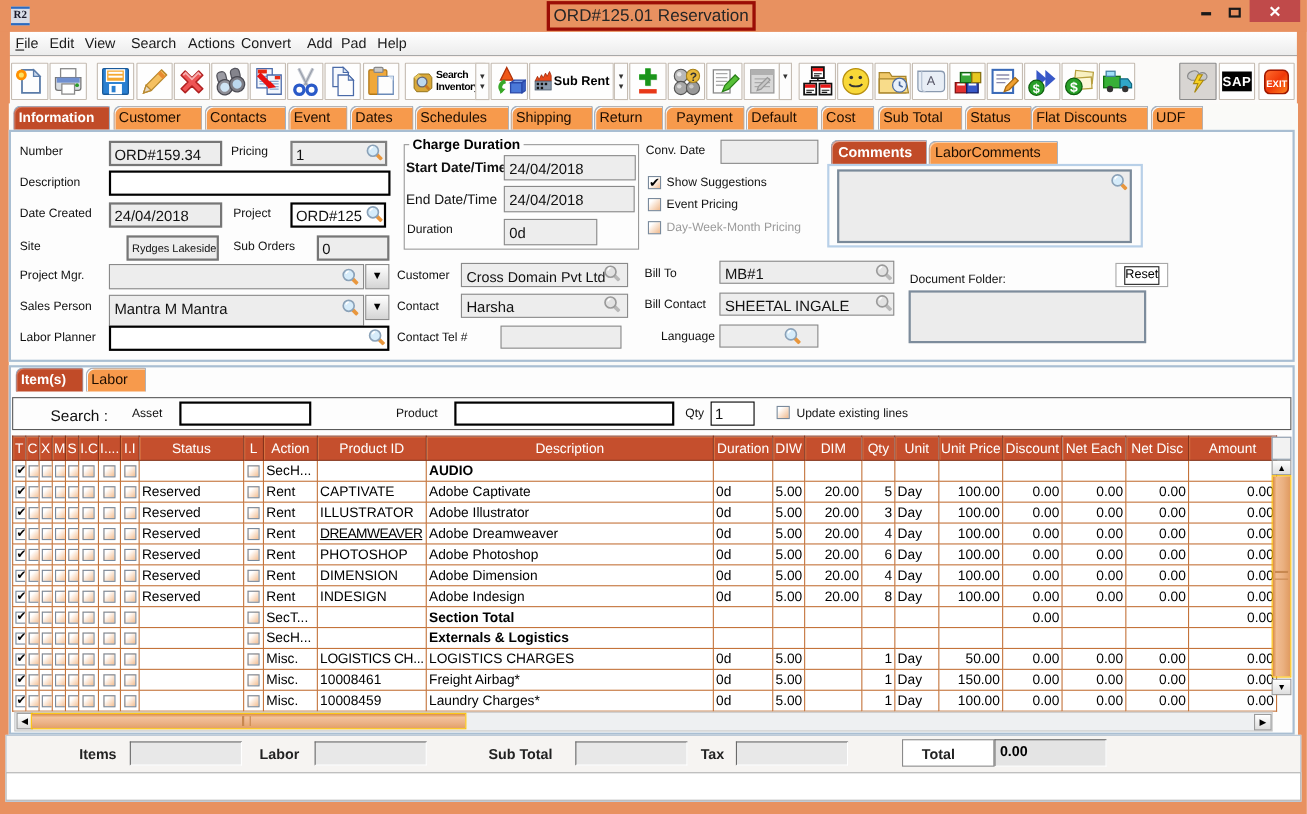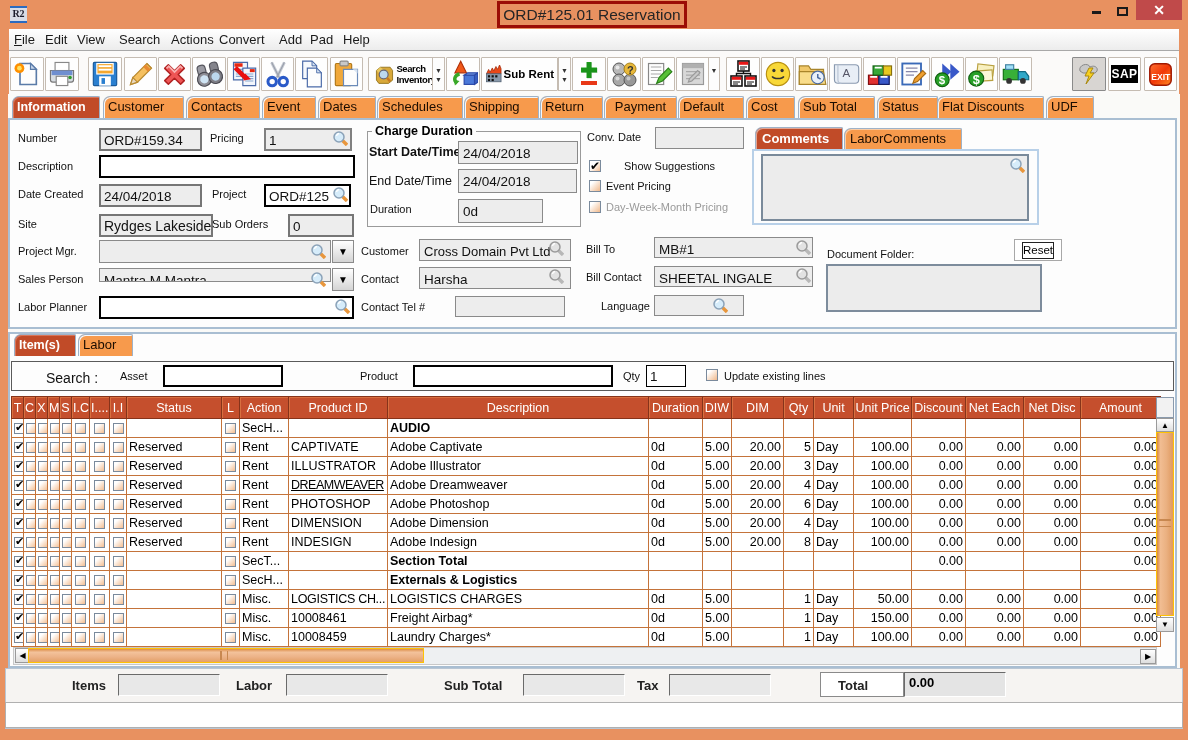--- a/index.html
+++ b/index.html
@@ -390,53 +390,53 @@
 
 <div class="lbl" style="left:18px; top:160px;">Description</div>
 <div class="inp white" style="left:99px; top:155px; width:256px; height:23px;"></div>
 
 <div class="lbl" style="left:18px; top:188px;">Date Created</div>
 <div class="inp" style="left:99px; top:184px; width:103px; height:23px;">24/04/2018</div>
 <div class="lbl" style="left:212px; top:188px;">Project</div>
 <div class="inp white" style="left:264px; top:184px; width:87px; height:23px;">ORD#125</div>
 
 <div class="lbl" style="left:18px; top:218px;">Site</div>
-<div class="inp" style="left:99px; top:214px; width:114px; height:23px; font-size:14px;">Rydges Lakeside</div>
+<div class="inp" style="left:115px; top:214px; width:84px; height:23px; font-size:10px;">Rydges Lakeside</div>
 <div class="lbl" style="left:212px; top:218px;">Sub Orders</div>
 <div class="inp" style="left:288px; top:214px; width:66px; height:23px;">0</div>
 
 <div class="grpbox" style="left:367px; top:131px; width:214px; height:96px;"></div>
 <div class="grplabel" style="left:372px; top:124px; font-size:12.5px;">Charge Duration</div>
 <div class="lbl" style="left:369px; top:145px; font-size:12.5px;font-weight:bold;">Start Date/Time</div>
 <div class="inp grp" style="left:458px; top:141px; width:120px; height:23px;">24/04/2018</div>
 <div class="lbl" style="left:369px; top:174px; font-size:12.5px;">End Date/Time</div>
 <div class="inp grp" style="left:458px; top:169px; width:119px; height:24px;">24/04/2018</div>
 <div class="lbl" style="left:370px; top:203px;">Duration</div>
 <div class="inp grp" style="left:458px; top:199px; width:85px; height:24px;">0d</div>
 
 <div class="lbl" style="left:587px; top:131px;">Conv. Date</div>
 <div class="inp grp" style="left:655px; top:127px; width:89px; height:22px;"></div>
 
 <div class="cb checked" style="left:589px; top:160px;"></div>
-<div class="lbl" style="left:606px; top:160px;margin-left:18px;">Show Suggestions</div>
+<div class="lbl" style="left:606px; top:160px;">Show Suggestions</div>
 <div class="cb" style="left:589px; top:180px;"></div>
 <div class="lbl" style="left:606px; top:180px;">Event Pricing</div>
 <div class="cb" style="left:589px; top:201px;"></div>
 <div class="lbl" style="left:606px; top:201px; color:#9a9a9a;">Day-Week-Month Pricing</div>
 
 <div class="ctab" style="left:755px; top:127px; width:88px; height:37px; padding:0 6px; background:#c14b28; color:#fff; font-weight:bold; font-size:13px;">Comments</div>
 <div class="ctab" style="left:844px; top:128px; width:118px; height:21px; padding:0 5px; background:#f79a4c; color:#1c0d00; font-size:13px; line-height:19px;">LaborComments</div>
 <div style="position:absolute; left:752px; top:149px; width:287px; height:76px; border:2px solid #b8d0e8; background:#fdfdfd;"></div>
 <div style="position:absolute; left:761px; top:154px; width:268px; height:67px; border:2px solid #7a8a9a; background:#ececec;"></div>
 
 <div class="lbl" style="left:18px; top:245px;">Project Mgr.</div>
 <div class="inp grp" style="left:99px; top:240px; width:232px; height:23px;"></div>
 <div class="ddbtn" style="left:332px; top:240px;">▼</div>
 <div class="lbl" style="left:18px; top:273px;">Sales Person</div>
-<div class="inp grp" style="left:99px; top:268px; width:232px; height:14px;">Mantra M Mantra</div>
+<div class="inp grp" style="left:99px; top:268px; width:232px; height:29px;">Mantra M Mantra</div>
 <div class="ddbtn" style="left:332px; top:268px;">▼</div>
 <div class="lbl" style="left:18px; top:301px;">Labor Planner</div>
 <div class="inp white" style="left:99px; top:296px; width:255px; height:23px;"></div>
 
 <div class="lbl" style="left:361px; top:245px;">Customer</div>
 <div class="inp grp" style="left:419px; top:239px; width:152px; height:22px; font-size:13px;">Cross Domain Pvt Ltd</div>
 <div class="lbl" style="left:361px; top:273px;">Contact</div>
 <div class="inp grp" style="left:419px; top:267px; width:152px; height:22px;">Harsha</div>
 <div class="lbl" style="left:361px; top:301px;">Contact Tel #</div>
 <div class="inp grp" style="left:455px; top:296px; width:110px; height:21px;"></div>

